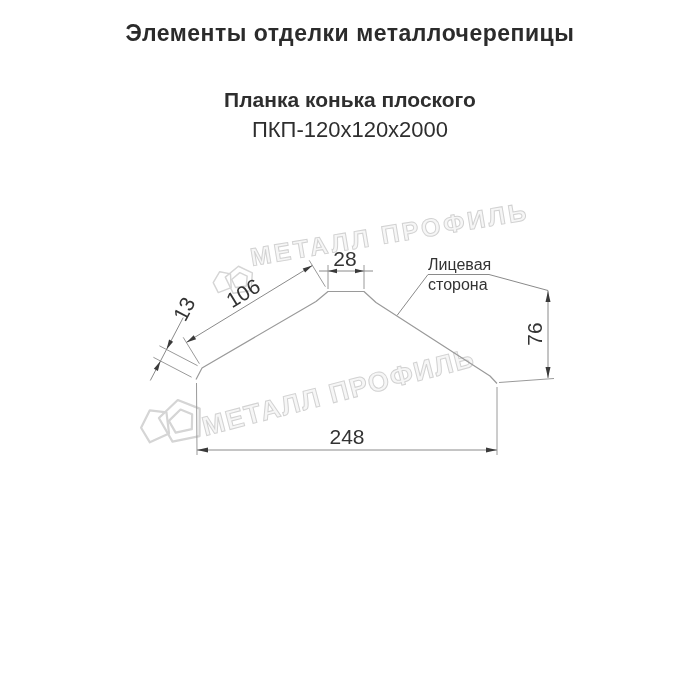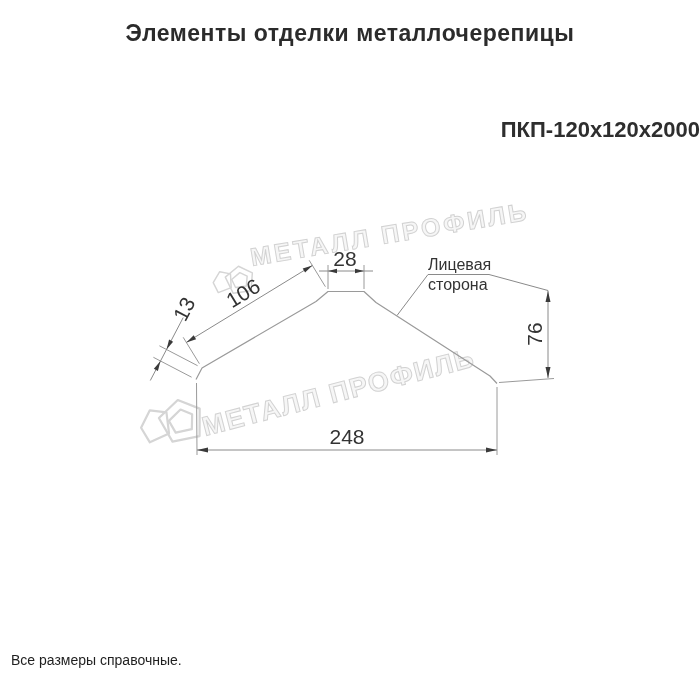--- a/index.html
+++ b/index.html
@@ -9,22 +9,22 @@
   }
   .title{
     position:absolute;top:20px;left:0;right:0;text-align:center;
     font-size:23px;font-weight:bold;letter-spacing:0.5px;color:#2b2b2b;
   }
   .subtitle{
     position:absolute;top:88px;left:0;right:0;text-align:center;
     font-size:21px;font-weight:bold;color:#2e2e2e;
   }
   .subtitle2{
-    position:absolute;top:117px;left:0;right:0;text-align:right;
-    font-size:22px;font-weight:bold;color:#2e2e2e;
+    position:absolute;top:117px;left:0;right:0;text-align:center;
+    font-size:22px;font-weight:normal;color:#2e2e2e;
   }
   svg.drawing{position:absolute;left:0;top:0;}
   .notes{
     position:absolute;left:11px;top:651px;
     font-size:14px;line-height:19px;color:#1f1f1f;
   }
   .dim-text{
     font-size:21px;fill:#333333;
     font-family:"Liberation Sans", sans-serif;
   }
@@ -43,20 +43,21 @@
   .leader{fill:none;stroke:#8a8a8a;stroke-width:1;}
   .arrow{fill:#3a3a3a;stroke:none;}
   .wm-shape{fill:none;stroke:#d5d5d5;stroke-width:2;stroke-linejoin:round;}
 </style>
 </head>
 <body>
 
 <div class="page">
 
   <div class="title">Элементы отделки металлочерепицы</div>
+  <div class="subtitle">Планка конька плоского</div>
   <div class="subtitle2">ПКП-120х120х2000</div>
 
   <svg class="drawing" width="700" height="700" viewBox="0 0 700 700">
 
     <g>
       <g transform="translate(208,272) rotate(-12) scale(0.72)">
         <path class="wm-shape" d="M 4,16 L 16,3 L 30,9 L 27,28 L 8,31 Z"></path>
         <path class="wm-shape" d="M 22,12 L 43,1 L 60,14 L 53,38 L 28,36 Z"></path>
         <path class="wm-shape" d="M 30,17 L 43,10 L 52,17 L 48,30 L 33,29 Z"></path>
       </g>
@@ -119,16 +120,15 @@
       <line class="extline" x1="196.5" y1="383" x2="197" y2="455"></line>
       <line class="extline" x1="497" y1="387" x2="497" y2="455"></line>
       <line class="dimline" x1="197" y1="450" x2="497" y2="450"></line>
       <polygon class="arrow" points="197,450 208,447.5 208,452.5"></polygon>
       <polygon class="arrow" points="497,450 486,447.5 486,452.5"></polygon>
       <text class="dim-text" x="347" y="444" text-anchor="middle">248</text>
     </g>
   </svg>
 
   <div class="notes">
-    <div>Все размеры справочные.</div>
   </div>
 
 </div>
 
 </body></html>

